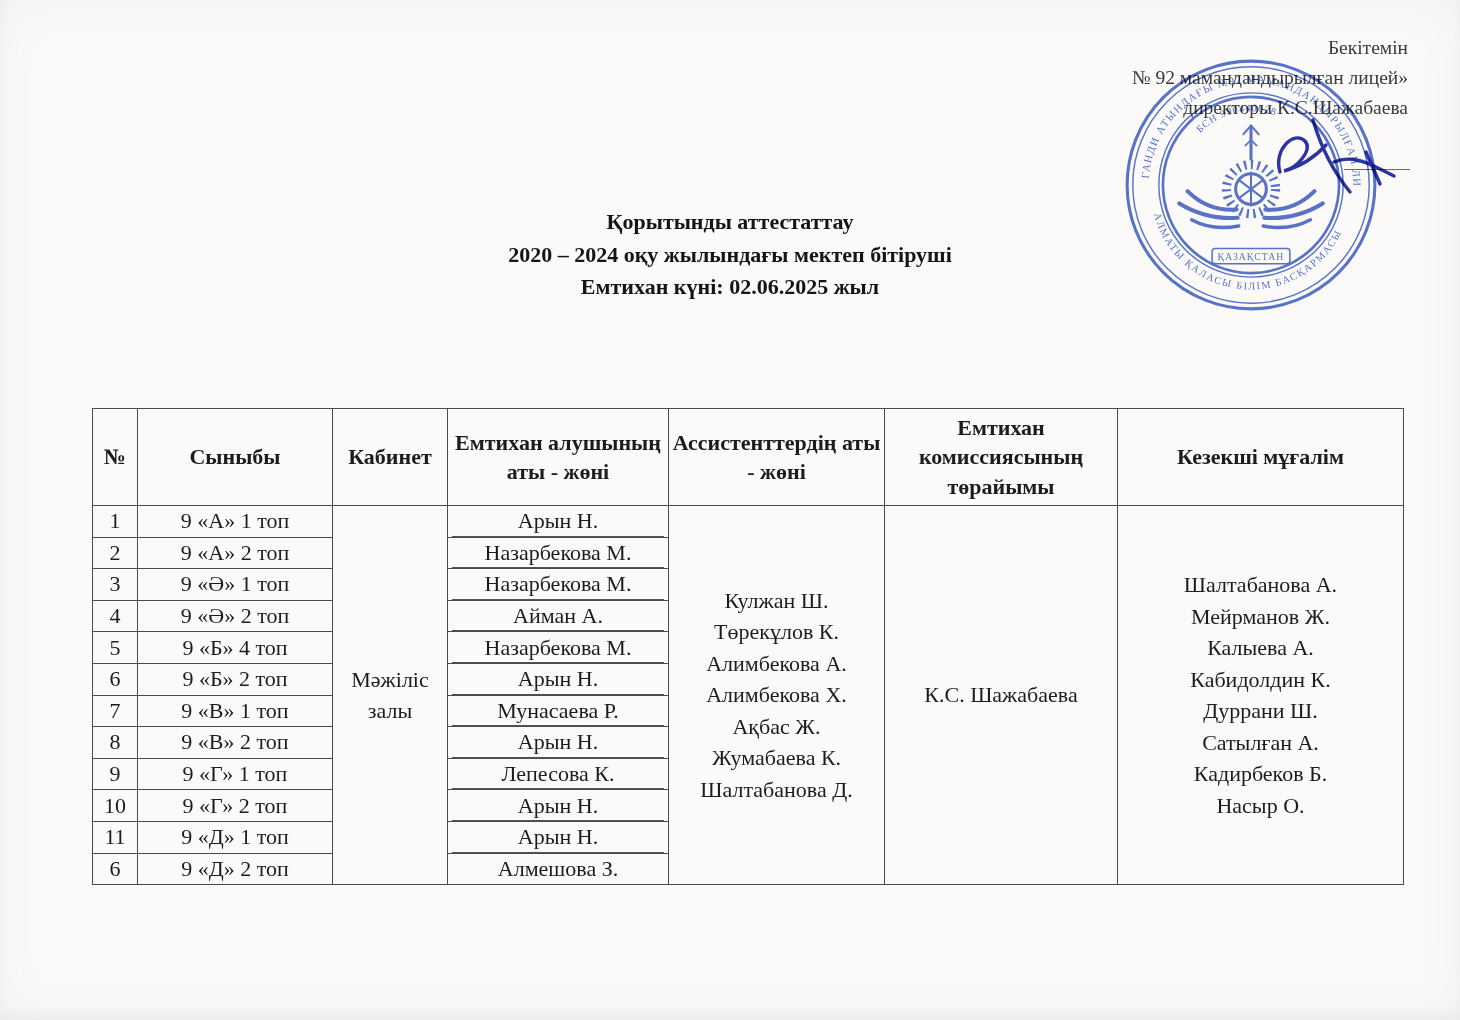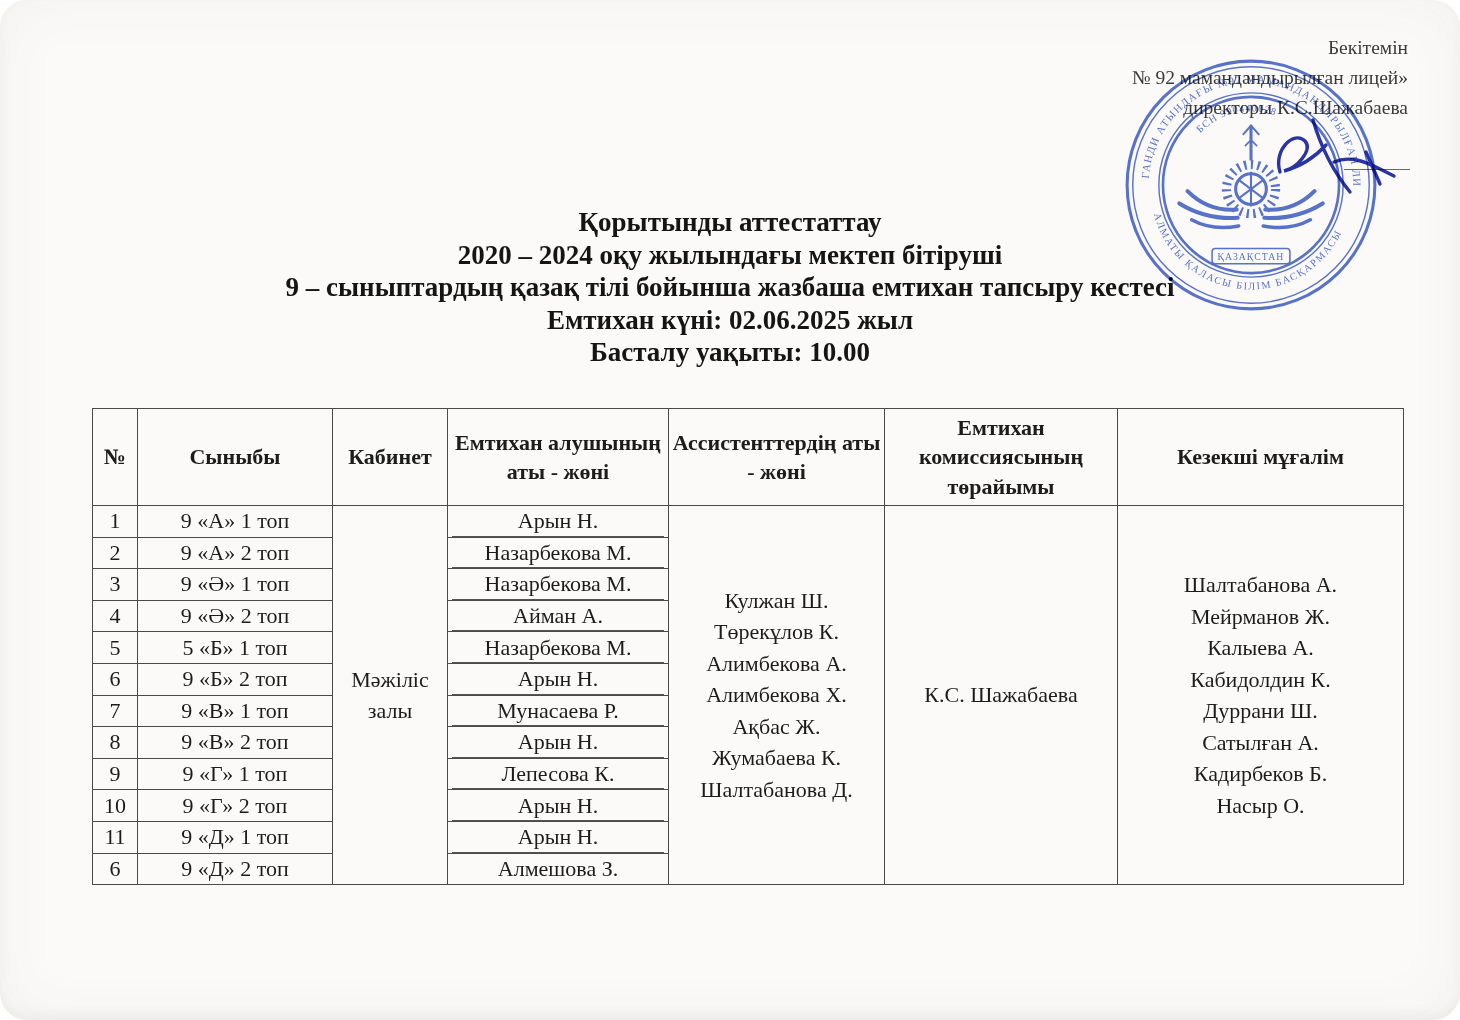--- a/index.html
+++ b/index.html
@@ -4,21 +4,20 @@
 <style>
   html,body { margin:0; padding:0; }
   .page {
     position:relative;
     width:1460px; height:1020px;
     background:#fbfaf8;
     font-family:"Liberation Serif","DejaVu Serif",serif;
     color:#1c1c1c;
     overflow:hidden;
     box-shadow: inset 0 0 60px rgba(90,85,75,0.05), inset 0 -6px 12px rgba(0,0,0,0.04);
-    border-radius: 27px;
   }
   
   .approval {
     position:absolute; top:33px; right:52px;
     text-align:right;
     font-size:19.5px; line-height:30px;
     color:#3a3a3a;
     z-index:1;
   }
   .sign-line {
@@ -38,21 +37,21 @@
     position:absolute; left:1250px; top:110px;
     width:150px; height:95px;
     mix-blend-mode:multiply;
     z-index:4;
   }
   
   .title {
     position:absolute; top:206px; left:0; width:1460px;
     text-align:center;
     font-weight:bold;
-    font-size:27px; line-height:32.5px;
+    font-size:22px; line-height:32.5px;
     color:#151515;
     z-index:2;
   }
   
   table.sched {
     position:absolute; left:92px; top:408px;
     width:1311px;
     border-collapse:collapse;
     table-layout:fixed;
     z-index:2;
@@ -136,23 +135,21 @@
       <path d="M30,62 C23,40 44,20 55,31 C63,40 47,58 34,61 C52,56 66,46 76,35"></path>
       <path d="M63,10 C70,34 82,60 100,82"></path>
       <path d="M84,52 C100,45 116,52 130,59 L144,66"></path>
       <path d="M116,42 L130,74"></path>
     </g>
   </svg>
 
   <div class="title">
     <div>Қорытынды аттестаттау</div>
     <div>2020 – 2024 оқу жылындағы мектеп бітіруші</div>
-    <div>9 – сыныптардың  қазақ тілі бойынша жазбаша емтихан тапсыру кестесі</div>
     <div>Емтихан күні: 02.06.2025 жыл</div>
-    <div>Басталу уақыты: 10.00</div>
   </div>
 
   <table class="sched">
     <colgroup>
       <col style="width:45px">
         <col style="width:195px">
         <col style="width:115px">
       <col style="width:221px">
         <col style="width:216px">
         <col style="width:233px">
@@ -210,21 +207,21 @@
         <td>9 «Ә» 1 топ</td>
         <td class="nm sep">Назарбекова М.</td>
       </tr>
       <tr>
         <td>4</td>
         <td>9 «Ә» 2 топ</td>
         <td class="nm sep">Айман А.</td>
       </tr>
       <tr>
         <td>5</td>
-        <td>5 «Б» 1 топ</td>
+        <td>9 «Б» 4 топ</td>
         <td class="nm sep">Назарбекова М.</td>
       </tr>
       <tr>
         <td>6</td>
         <td>9 «Б» 2 топ</td>
         <td class="nm sep">Арын Н.</td>
       </tr>
       <tr>
         <td>7</td>
         <td>9 «В» 1 топ</td>

